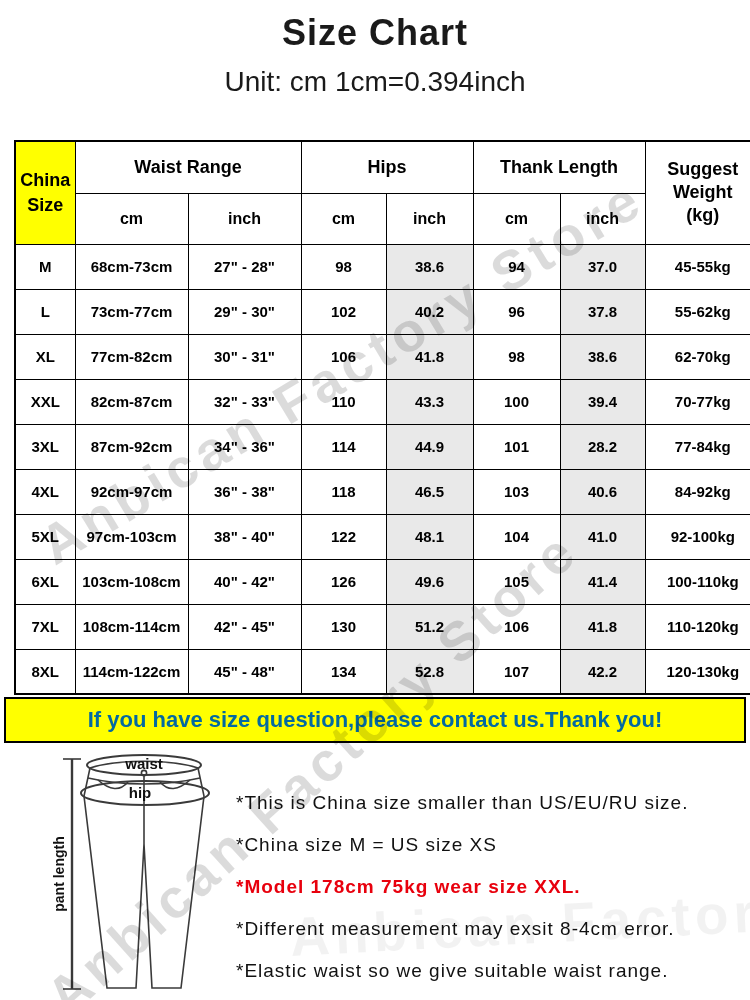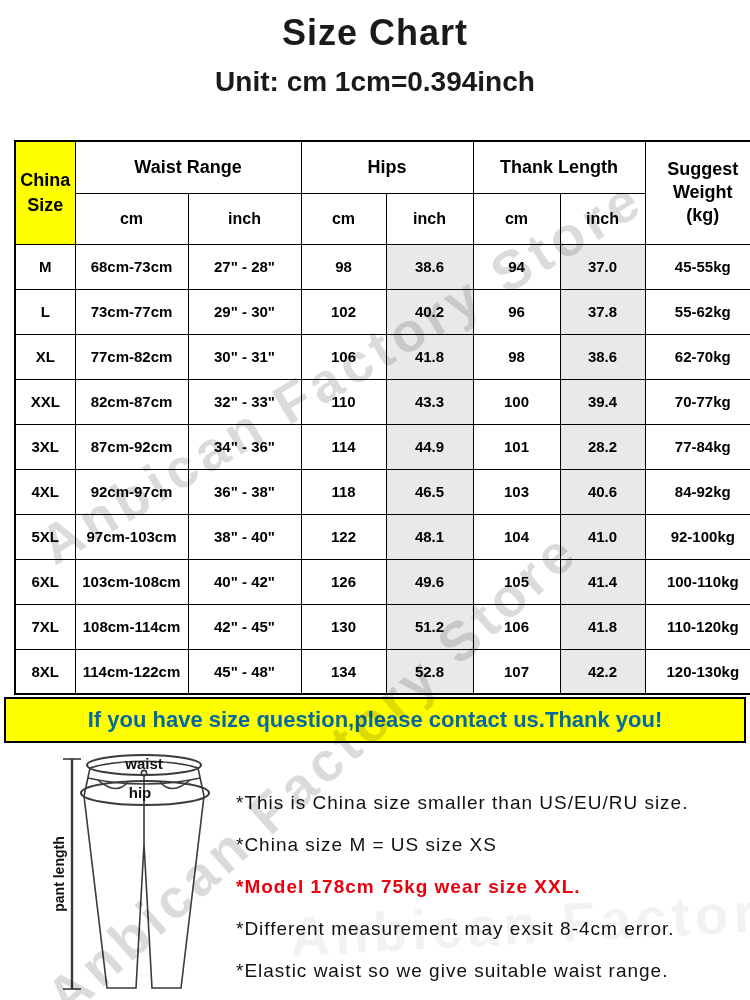--- a/index.html
+++ b/index.html
@@ -7,21 +7,21 @@
   body {
     position:relative; overflow:hidden; background:#fff;
     font-family:"Liberation Sans", sans-serif; color:#1a1a1a;
   }
   
   .title {
     text-align:center; font-size:36px; font-weight:bold; letter-spacing:1px;
     margin-top:12px; color:#1a1a1a;
   }
   .subtitle {
-    text-align:center; font-size:28px; font-weight:bold; margin-top:12px; color:#1a1a1a;
+    text-align:center; font-size:28px; font-weight:normal; margin-top:12px; color:#1a1a1a;
   }
   
   .watermark {
     position:absolute; white-space:nowrap; font-weight:bold; pointer-events:none;
     color:rgba(0,0,0,0.14); font-size:55px; letter-spacing:5px; z-index:10;
     transform-origin:0 50%;
   }
   .wm1 { left:45px; top:518px; transform:rotate(-31deg); }
   .wm2 { left:55px; top:973px; transform:rotate(-42deg); }
   .wm3 { left:290px; top:905px; transform:rotate(-3deg); color:rgba(0,0,0,0.05); }

